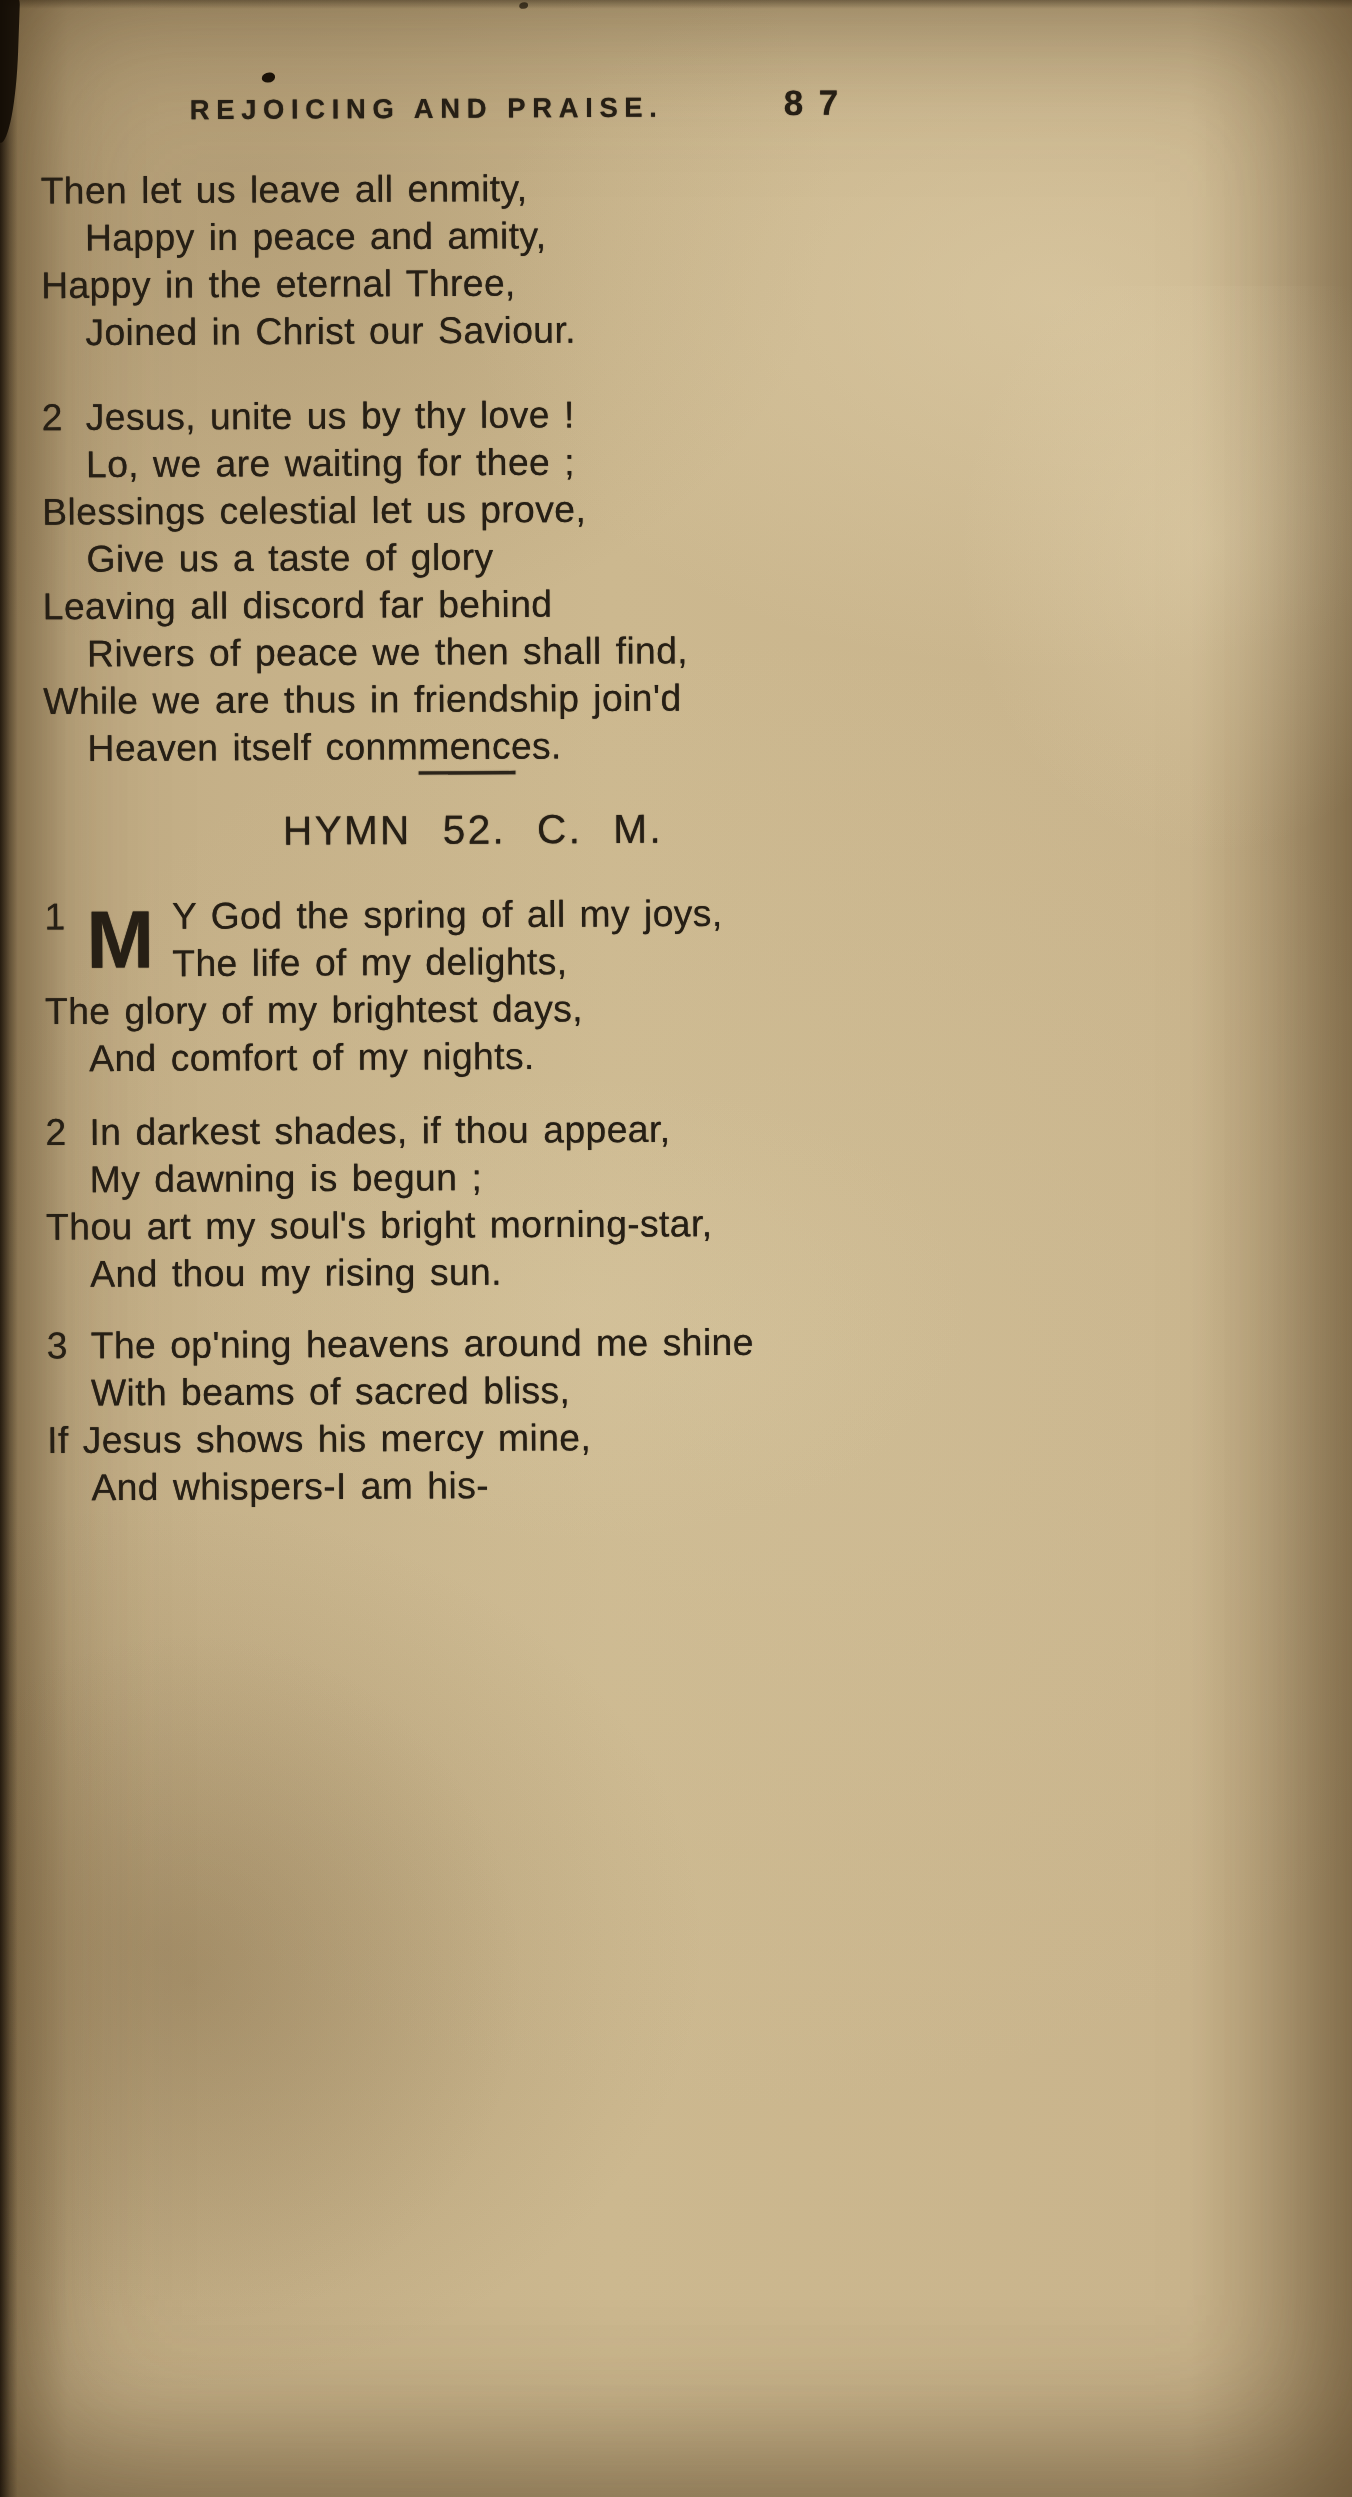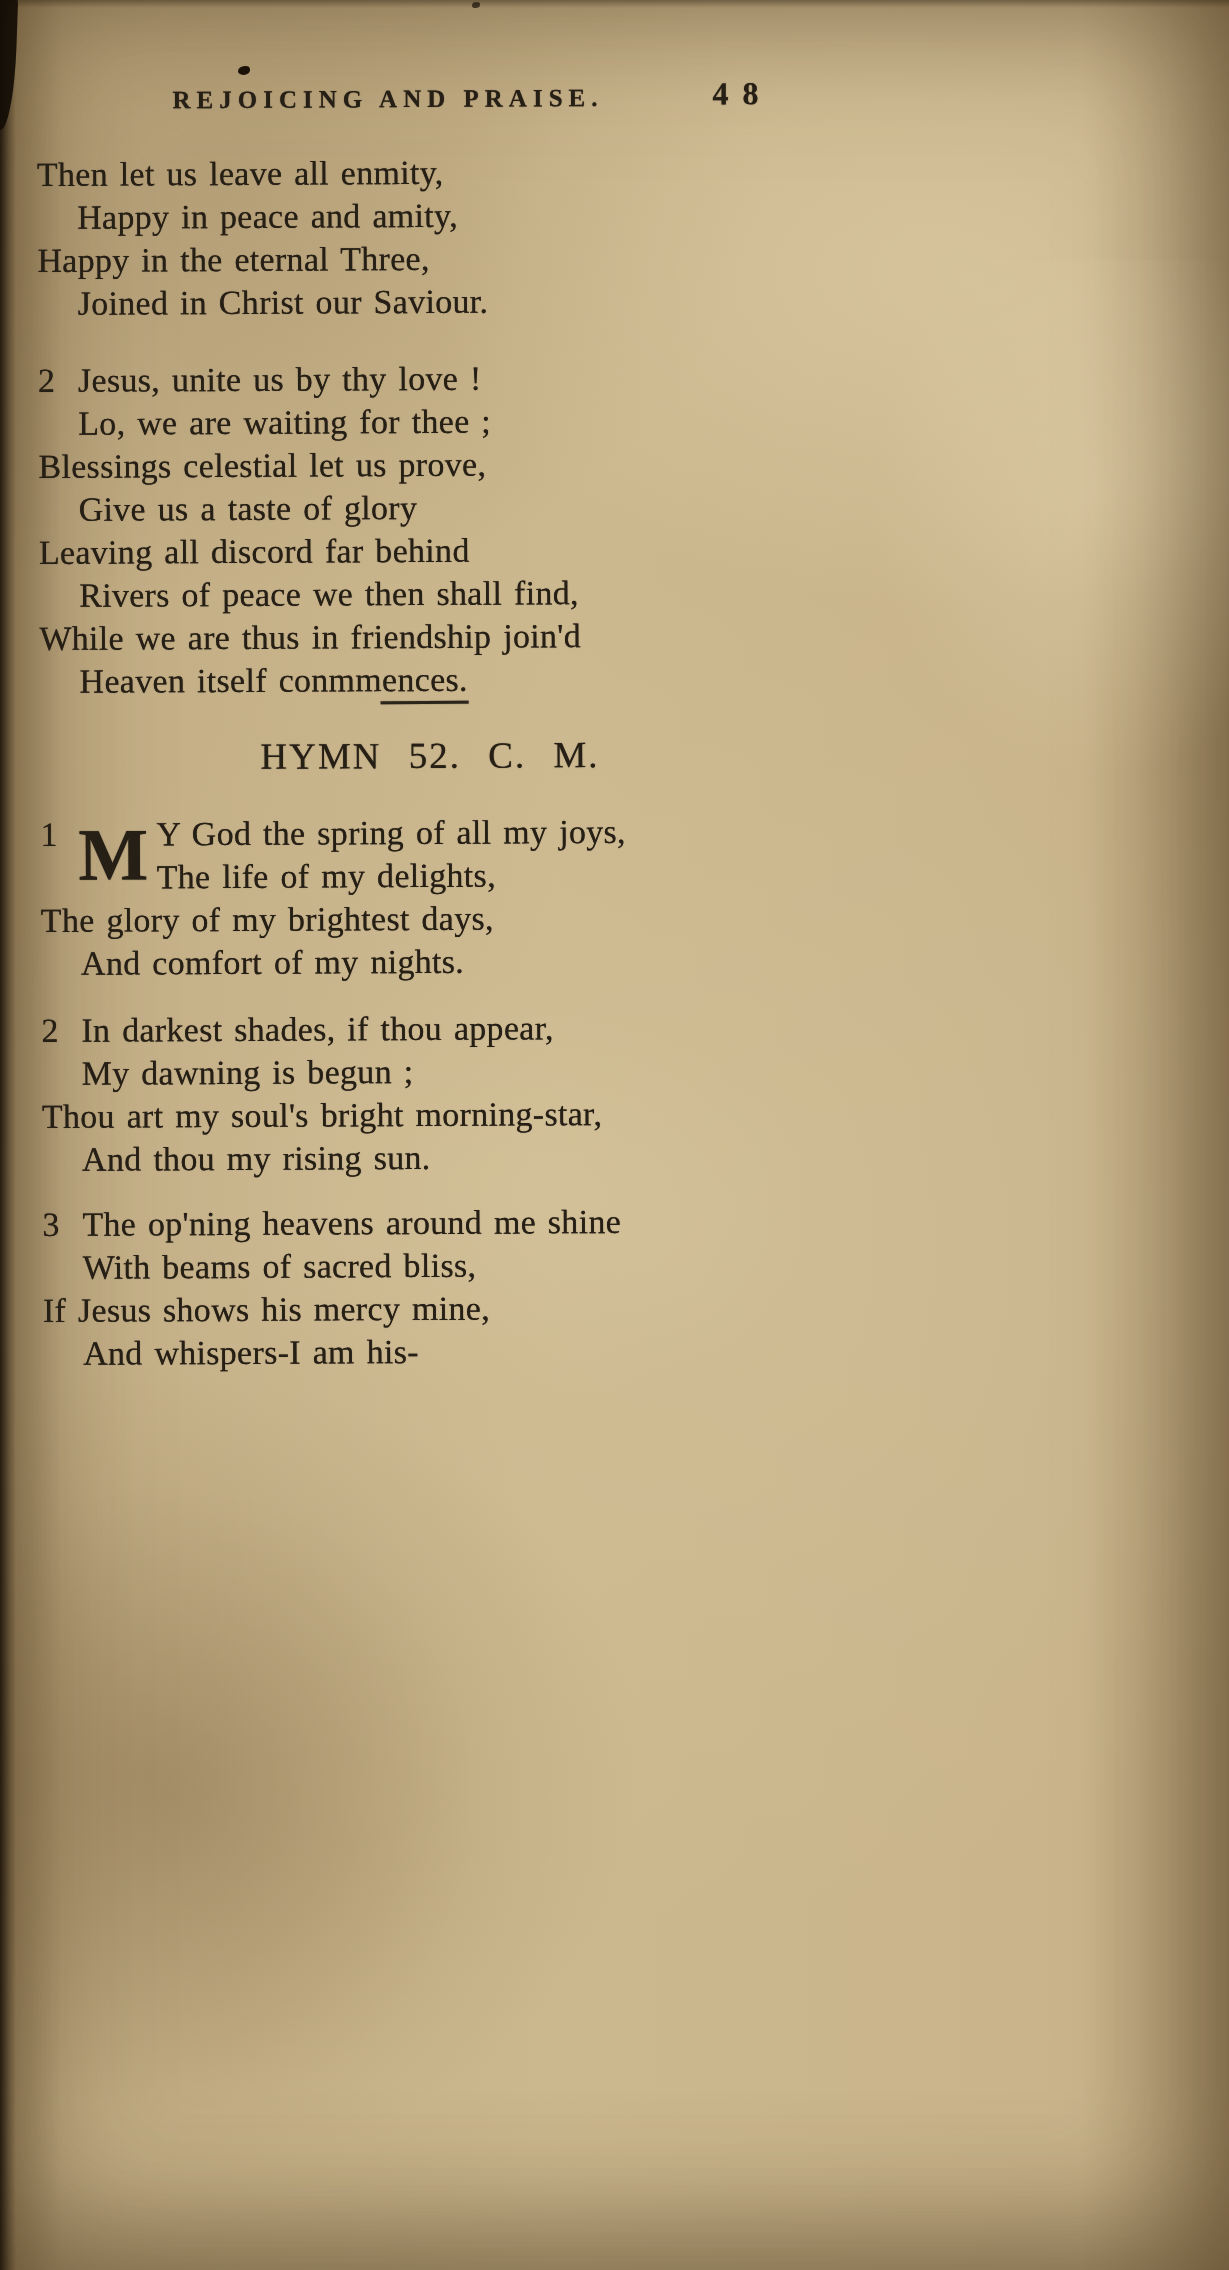--- a/index.html
+++ b/index.html
@@ -1,21 +1,21 @@
 <!DOCTYPE html>
 <html><head>
 <meta charset="utf-8">
 <style>
   html,body{margin:0;padding:0;background:#8d7a58;}
   .page{
     position:relative;
     width:1229px;height:2270px;
     margin:0 auto;
     overflow:hidden;
-    font-family:Liberation Serif, serif;
+    font-family:Liberation Sans, sans-serif;
     color:#261f15;
     background:
       radial-gradient(ellipse 820px 520px at 78% 12%, rgba(228,212,175,0.45), transparent 65%),
       radial-gradient(ellipse 900px 700px at 18% 8%, rgba(120,95,58,0.22), transparent 60%),
       radial-gradient(ellipse 760px 620px at 12% 78%, rgba(118,94,58,0.25), transparent 65%),
       radial-gradient(ellipse 1000px 900px at 55% 55%, rgba(214,198,160,0.35), transparent 75%),
       linear-gradient(90deg,#a08a64 0%,#c2ad85 5%,#ccb88f 45%,#c9b48c 88%,#a8926c 100%);
     box-shadow: inset 0 0 150px rgba(74,55,28,0.55), inset 0 -40px 120px rgba(84,64,34,0.35);
   }
   .left-edge{
@@ -92,21 +92,21 @@
   <div class="stain s3"></div>
   <div class="left-edge"></div>
   <div class="top-edge"></div>
   <div class="corner-mark"></div>
   <div class="ink-mark" style="left:238px;top:66px;width:12px;height:9px;"></div>
   <div class="ink-mark" style="left:472px;top:2px;width:8px;height:6px;opacity:.7;"></div>
 
   <div class="content">
 
     <div class="running-head">REJOICING AND PRAISE.</div>
-    <div class="page-number">48</div>
+    <div class="page-number">87</div>
 
     <div class="textblock" style="top:150px">
       <div class="line">Then let us leave all enmity,</div>
       <div class="line indent">Happy in peace and amity,</div>
       <div class="line">Happy in the eternal Three,</div>
       <div class="line indent">Joined in Christ our Saviour.</div>
     </div>
 
     <div class="textblock" style="top:356px">
       <div class="line"><span class="num">2</span><span>Jesus, unite us by thy love !</span></div>

